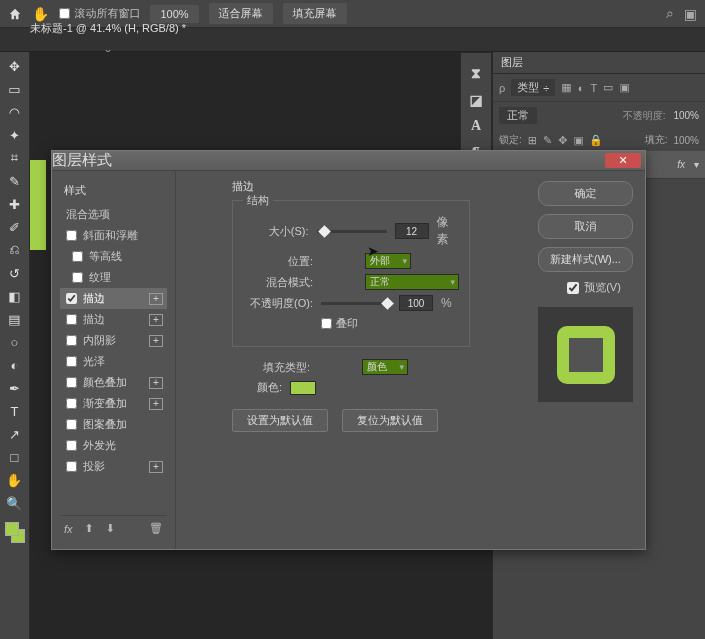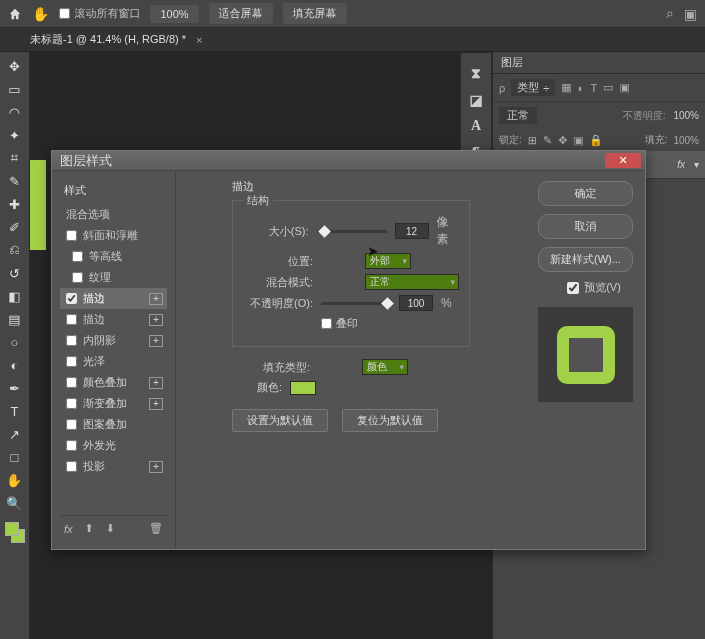--- a/index.html
+++ b/index.html
@@ -34,21 +34,21 @@
     .top-bar .spacer { flex: 1; }
     .search-icon, .grid-icon { color:#aaa; font-size:14px; }
     
     .tab-row {
       height: 24px; background: #323232; display:flex; align-items:center;
       padding-left: 30px;
       border-bottom: 1px solid #222;
     }
     .tab {
       display: flex; align-items: center; gap: 10px;
-      color: #ddd; font-size: 11px;
+      color: #ddd; font-size: 11px; flex-direction: column;
     }
     .tab .close { color:#aaa; }
     
     .workspace {
       position: absolute; top:52px; bottom:0; left:0; right:0;
       display: flex;
     }
     .toolbar-left {
       width: 30px; background: #454545; border-right:1px solid #2a2a2a;
       display:flex; flex-direction:column; align-items:center;
@@ -114,22 +114,22 @@
     .layer-row .name { font-weight:bold; font-size:11px; }
     .layer-row .fx { margin-left:auto; font-style:italic; color:#ccc; font-size:10px;}
     
     .dialog {
       position:absolute; left:51px; top:150px; width:595px; height:400px;
       background:#535353; border:1px solid #777;
       box-shadow: 0 3px 12px rgba(0,0,0,0.5);
     }
     .dlg-title {
       height:20px; background: linear-gradient(#6a6a6a,#5c5c5c);
-      display:flex; align-items:center; padding-left:8px;
-      color:#ddd; font-size:13px;
+      display:flex; align-items:center; 
+      color:#ddd; font-size:15px;
       border-bottom:1px solid #444;
     }
     .dlg-close {
       position:absolute; right:4px; top:2px; width:36px; height:15px;
       background:#c94f4f; display:flex; align-items:center; justify-content:center;
       color:#fff; font-size:11px; border-radius:2px;
     }
     .dlg-body {
       display:flex; height:calc(100% - 20px);gap:44px;
     }

